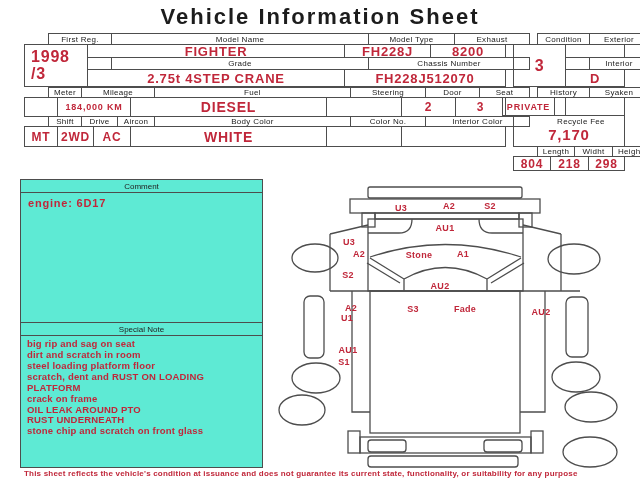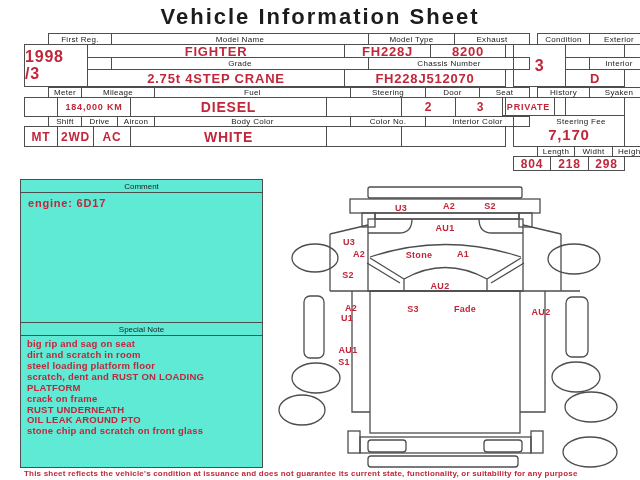--- a/index.html
+++ b/index.html
@@ -43,21 +43,21 @@
   .pre{ white-space:pre-line; }
 </style>
 </head>
 <body>
 
 <div class="sheet">
 
   <div class="title">Vehicle Information Sheet</div>
 
   <div class="cell hdr" style="left:24px;top:33px;width:64px;height:12px">First Reg.</div>
-  <div class="cell val fs16 pre" style="left:24px;top:44px;width:64px;height:43px;justify-content:flex-start;text-align:left;line-height:1.05">1998
+  <div class="cell val fs16 pre" style="left:24px;top:44px;width:64px;height:43px;justify-content:flex-start;text-align:left;padding-left:6px;line-height:1.05">1998
 /3</div>
 
   <div class="cell hdr" style="left:87px;top:33px;width:258px;height:12px">Model Name</div>
   <div class="cell val fs13" style="left:87px;top:44px;width:258px;height:14px">FIGHTER</div>
   <div class="cell hdr" style="left:87px;top:57px;width:258px;height:13px">Grade</div>
   <div class="cell val fs13" style="left:87px;top:69px;width:258px;height:18px">2.75t 4STEP CRANE</div>
 
   <div class="cell hdr" style="left:344px;top:33px;width:87px;height:12px">Model Type</div>
   <div class="cell val fs13" style="left:344px;top:44px;width:87px;height:14px">FH228J</div>
   <div class="cell hdr" style="left:430px;top:33px;width:76px;height:12px">Exhaust</div>
@@ -100,21 +100,21 @@
   <div class="cell val fs12" style="left:326px;top:126px;width:76px;height:21px"></div>
   <div class="cell val fs12" style="left:401px;top:126px;width:105px;height:21px"></div>
 
 
   <div class="cell hdr" style="left:513px;top:87px;width:53px;height:11px">History</div>
   <div class="cell val fs9" style="left:502px;top:97px;width:53px;height:19px">PRIVATE</div>
   <div class="cell hdr" style="left:565px;top:87px;width:60px;height:11px">Syaken</div>
   <div class="cell val fs9" style="left:565px;top:97px;width:60px;height:19px"></div>
 
   <div class="cell stack" style="left:513px;top:115px;width:112px;height:32px">
-    <div class="hdr" style="padding-top:1px">Steering Fee</div>
+    <div class="hdr" style="padding-top:1px">Recycle Fee</div>
     <div class="val" style="font-size:15px">7,170</div>
   </div>
 
   <div class="cell hdr" style="left:513px;top:146px;width:38px;height:11px">Length</div>
   <div class="cell hdr" style="left:550px;top:146px;width:39px;height:11px">Widht</div>
   <div class="cell hdr" style="left:588px;top:146px;width:37px;height:11px">Height</div>
   <div class="cell val fs12" style="left:513px;top:156px;width:38px;height:15px">804</div>
   <div class="cell val fs12" style="left:550px;top:156px;width:39px;height:15px">218</div>
   <div class="cell val fs12" style="left:588px;top:156px;width:37px;height:15px">298</div>
 
@@ -124,22 +124,22 @@
   </div>
 
   <div class="box" style="left:20px;top:322px;width:243px;height:146px">
     <div class="box-hdr">Special Note</div>
     <div class="box-body" style="padding:3px 6px">
       <div class="note-line">big rip and sag on seat</div>
       <div class="note-line">dirt and scratch in room</div>
       <div class="note-line">steel loading platform floor</div>
       <div class="note-line">scratch, dent and RUST ON LOADING PLATFORM</div>
       <div class="note-line">crack on frame</div>
+      <div class="note-line">OIL LEAK AROUND PTO</div>
       <div class="note-line">RUST UNDERNEATH</div>
-      <div class="note-line">OIL LEAK AROUND PTO</div>
       <div class="note-line">stone chip and scratch on front glass</div>
     </div>
   </div>
 
   <svg style="position:absolute;left:265px;top:180px" width="370" height="295" viewBox="265 180 370 295">
     <g fill="none" stroke="#4d4d4d" stroke-width="1.3">
       <rect x="368" y="187" width="154" height="11" rx="2"></rect>
       <rect x="350" y="199" width="190" height="14"></rect>
       <rect x="362" y="213" width="13" height="14"></rect>
       <rect x="519" y="213" width="13" height="14"></rect>

